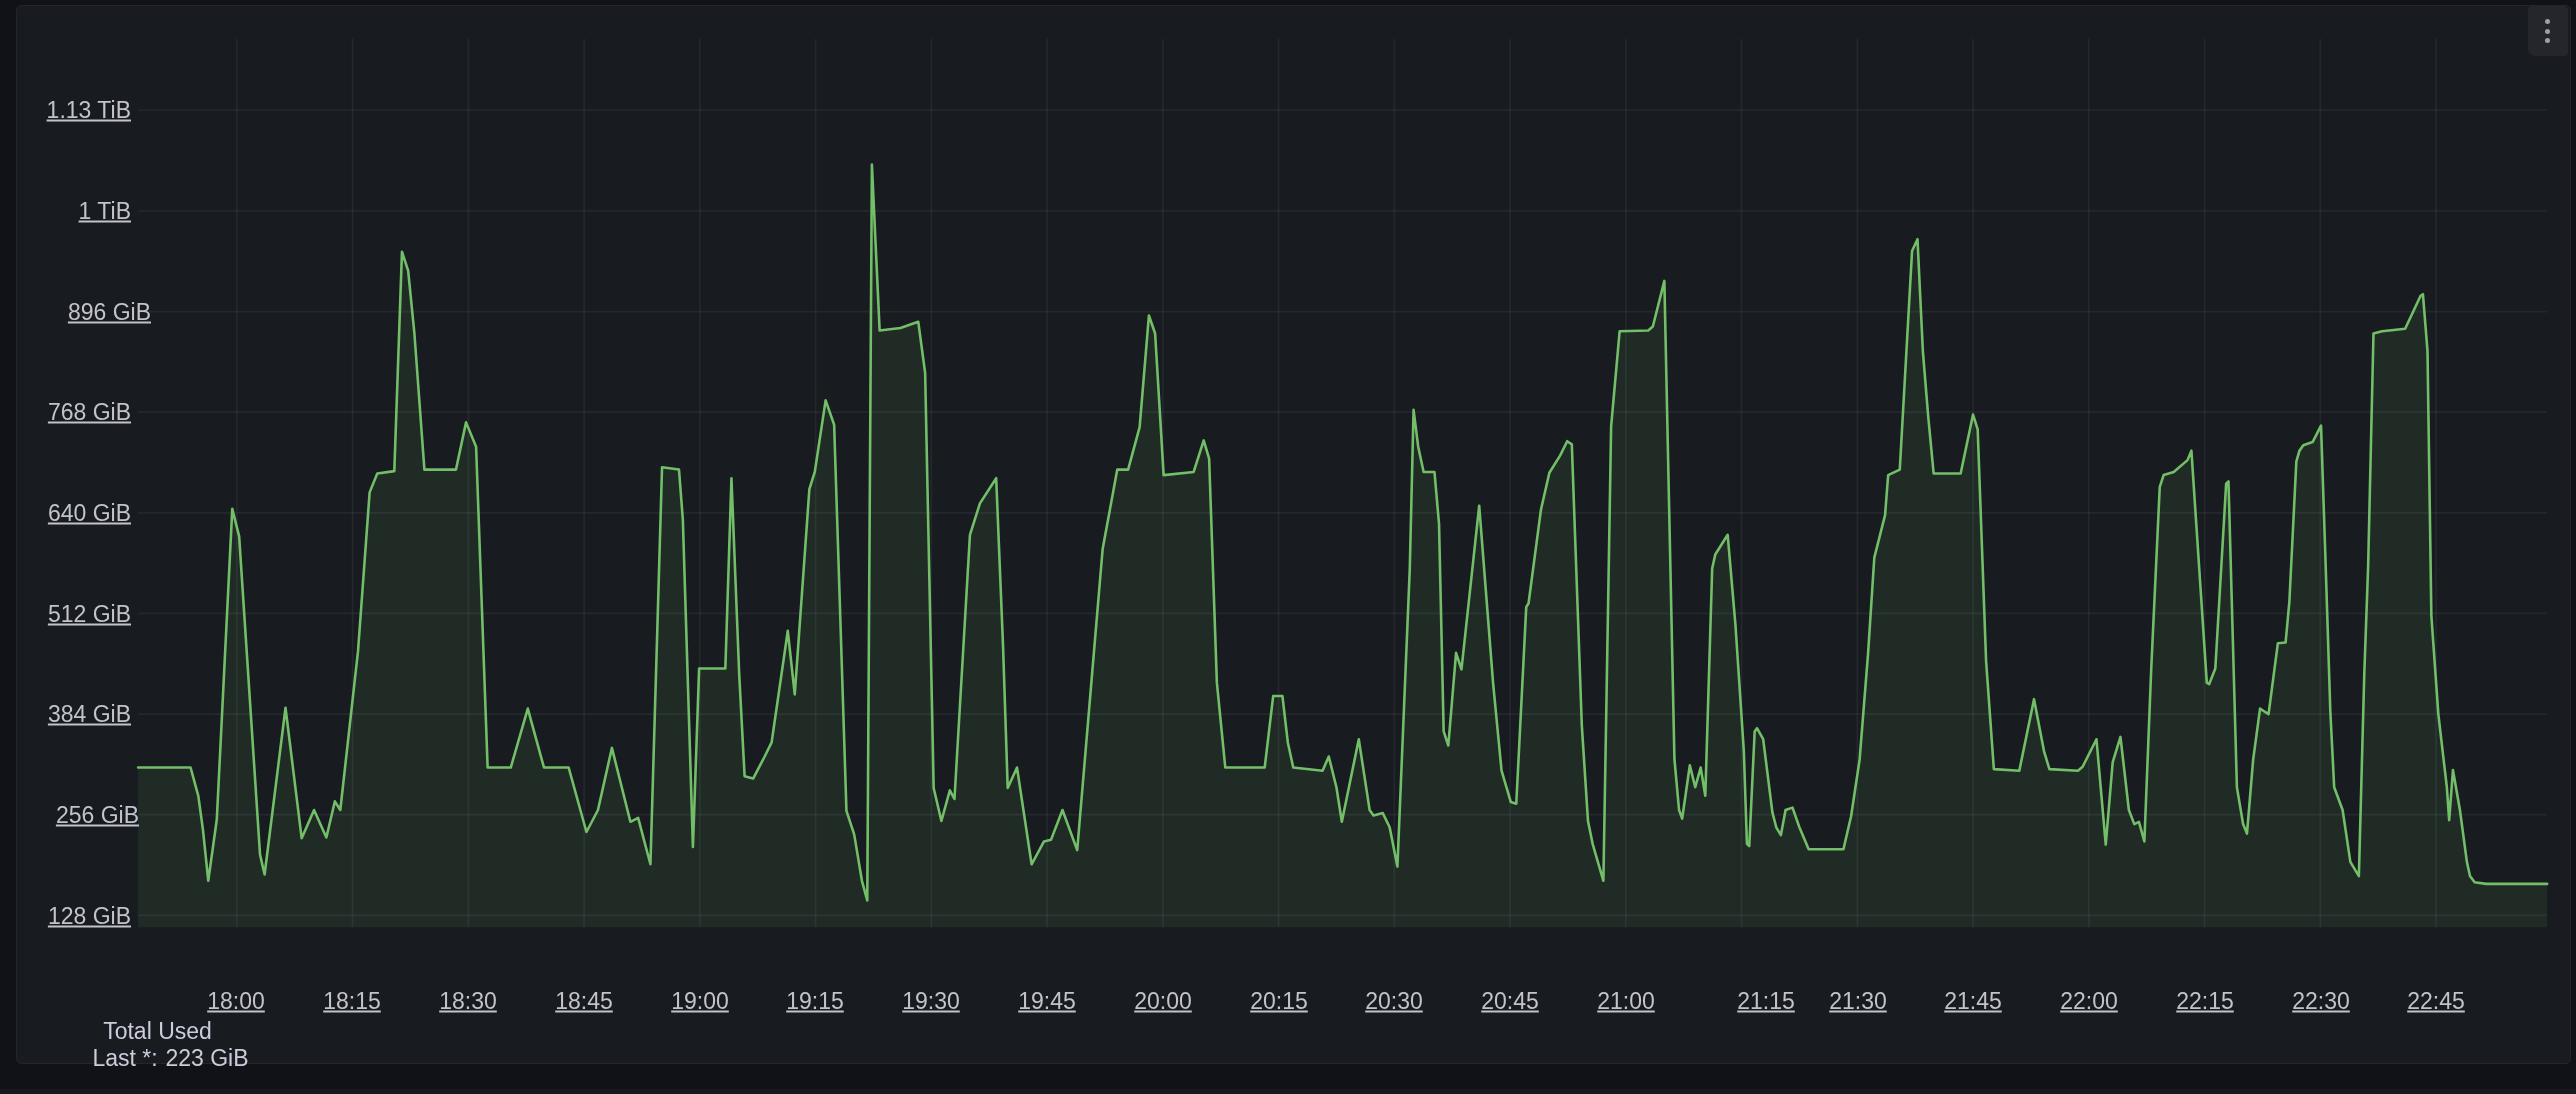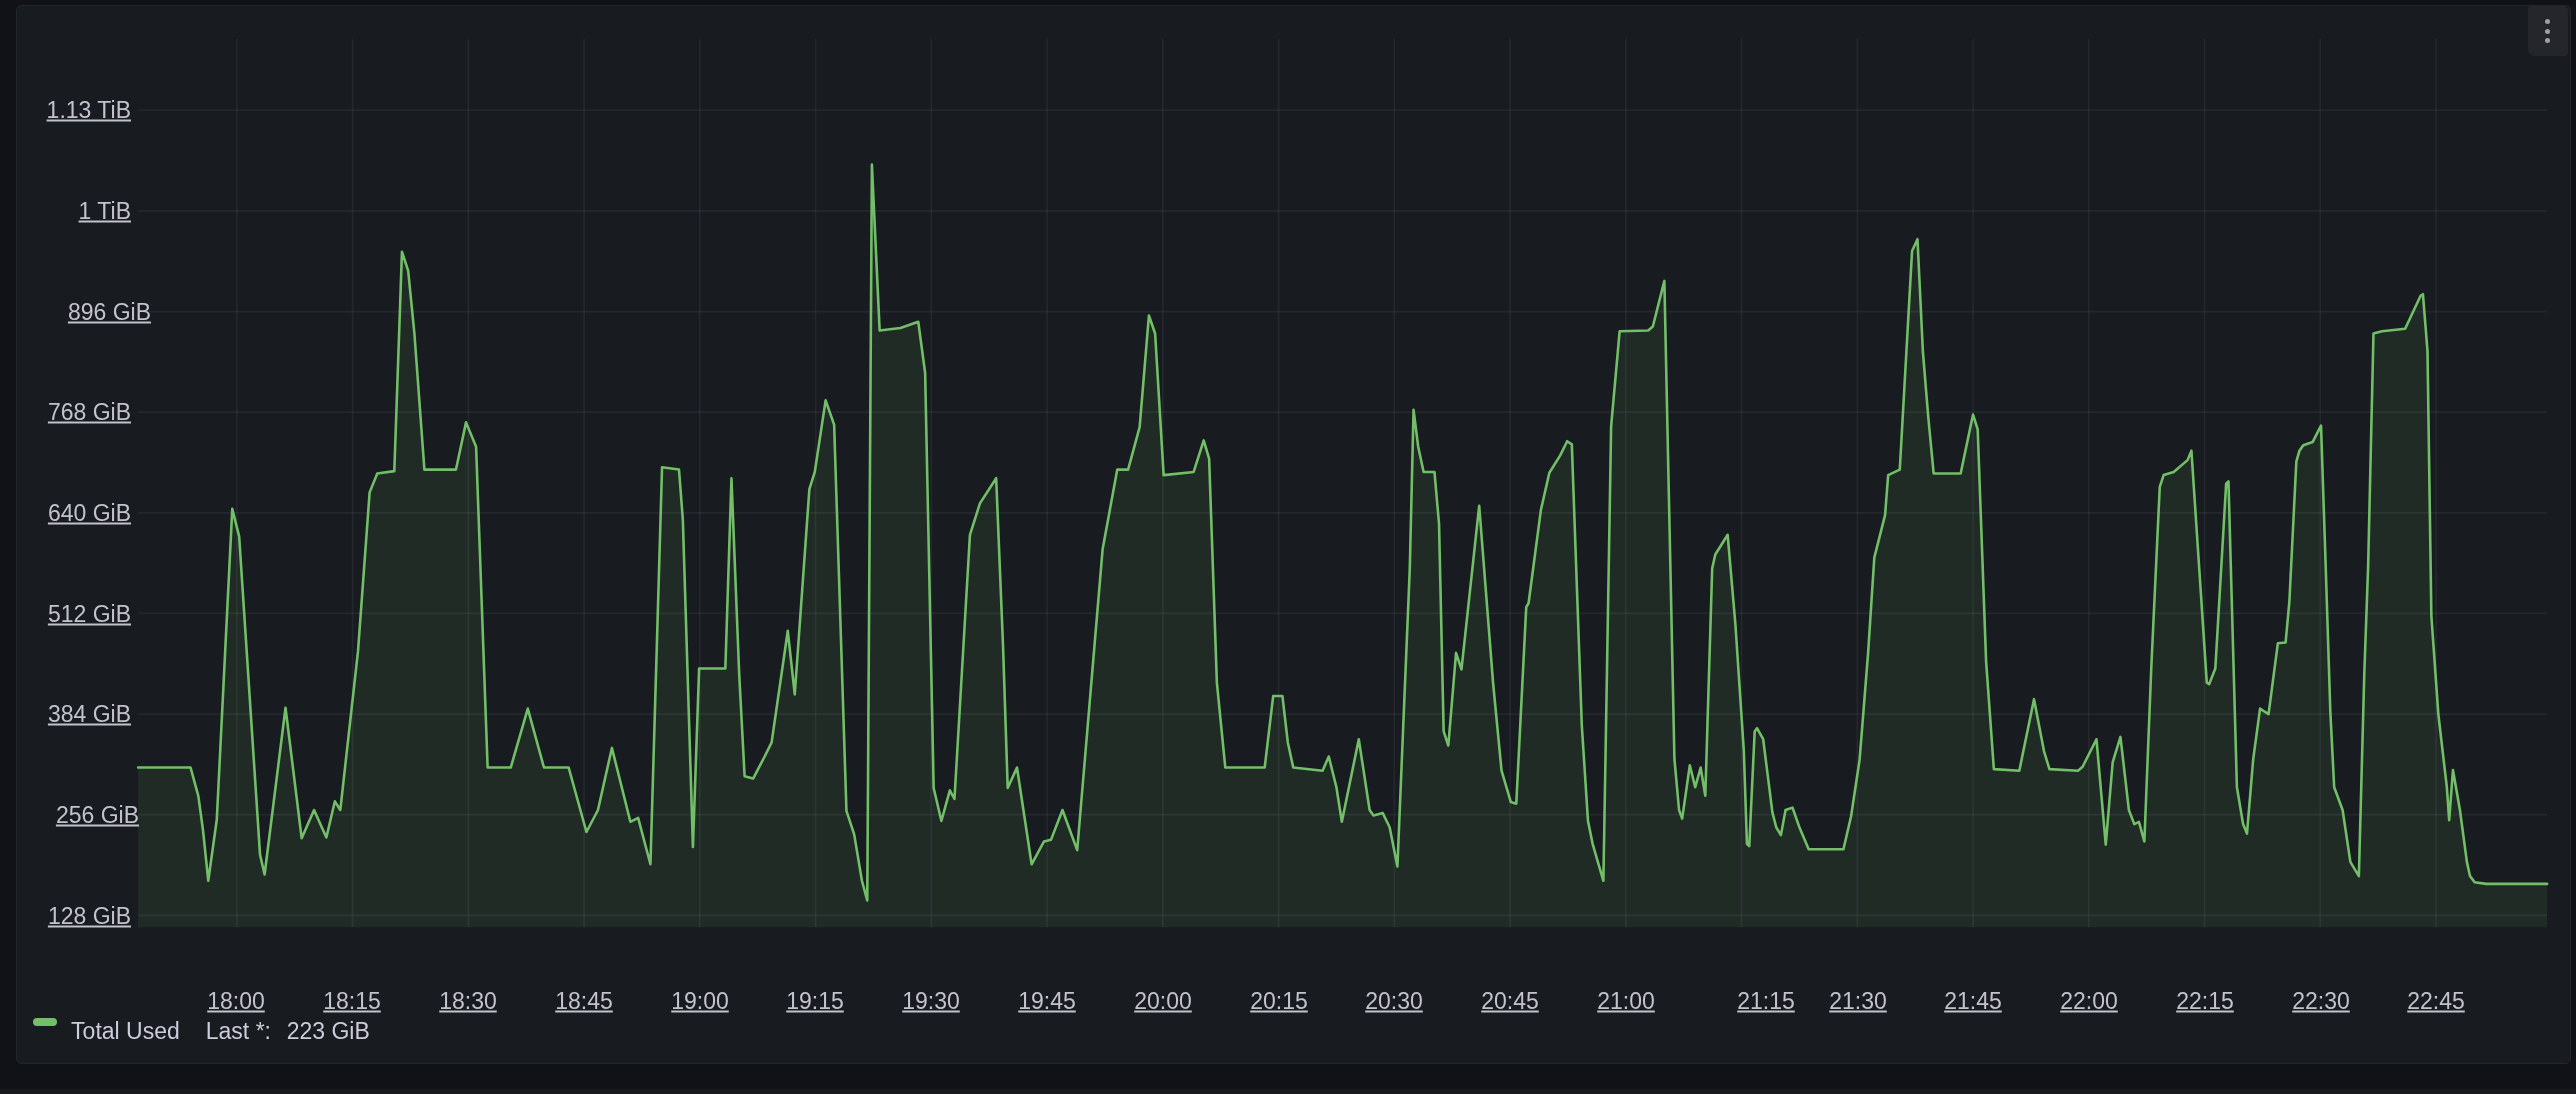--- a/index.html
+++ b/index.html
@@ -11,24 +11,24 @@
   .panel-title{position:absolute;left:36px;top:8.6px;height:34px;line-height:34px;
     font-size:27px;font-weight:500;color:#D8D9DA;letter-spacing:0.3px;white-space:nowrap;cursor:pointer;}
   .menu-btn{position:absolute;right:1.7px;top:0px;width:40px;height:50px;background:#24262B;
     border-radius:3.4px 4.3px 3.4px 6.9px;display:flex;flex-direction:column;align-items:center;
     justify-content:center;gap:4.3px;cursor:pointer;}
   .menu-btn .dot{width:5.2px;height:5.2px;border-radius:50%;background:#9DA0A8;}
   #chart-svg{position:absolute;left:0;top:0;}
   .axis-label{position:absolute;font-size:23px;color:#C2C3CC;white-space:nowrap;text-decoration:underline;}
   .y-label{left:0;width:131px;text-align:right;transform:translateY(-50%);}
   .x-label{transform:translate(-50%,-50%);text-align:center;}
-  .legend{position:absolute;left:16px;top:1012px;height:31px;display:flex;align-items:flex-start;
-    font-size:23px;color:#CCCCDC;cursor:pointer;}
+  .legend{position:absolute;left:50px;top:1012px;height:31px;display:flex;align-items:center;
+    font-size:23px;color:#CCCCDC;cursor:pointer;flex-direction:column;}
   .legend-marker{width:24px;height:7.7px;border-radius:4.3px;background:#73BF69;margin-right:14.6px;}
-  .legend-stat{margin-left:26px;display:flex;gap:8px;}
+  .legend-stat{margin-left:26px;display:flex;}
   .legend-stat .val{margin-left:7.7px;}
 </style>
 </head>
 <body>
 
 <div class="page">
 
   <div class="panel">
 
     <div class="menu-btn">

